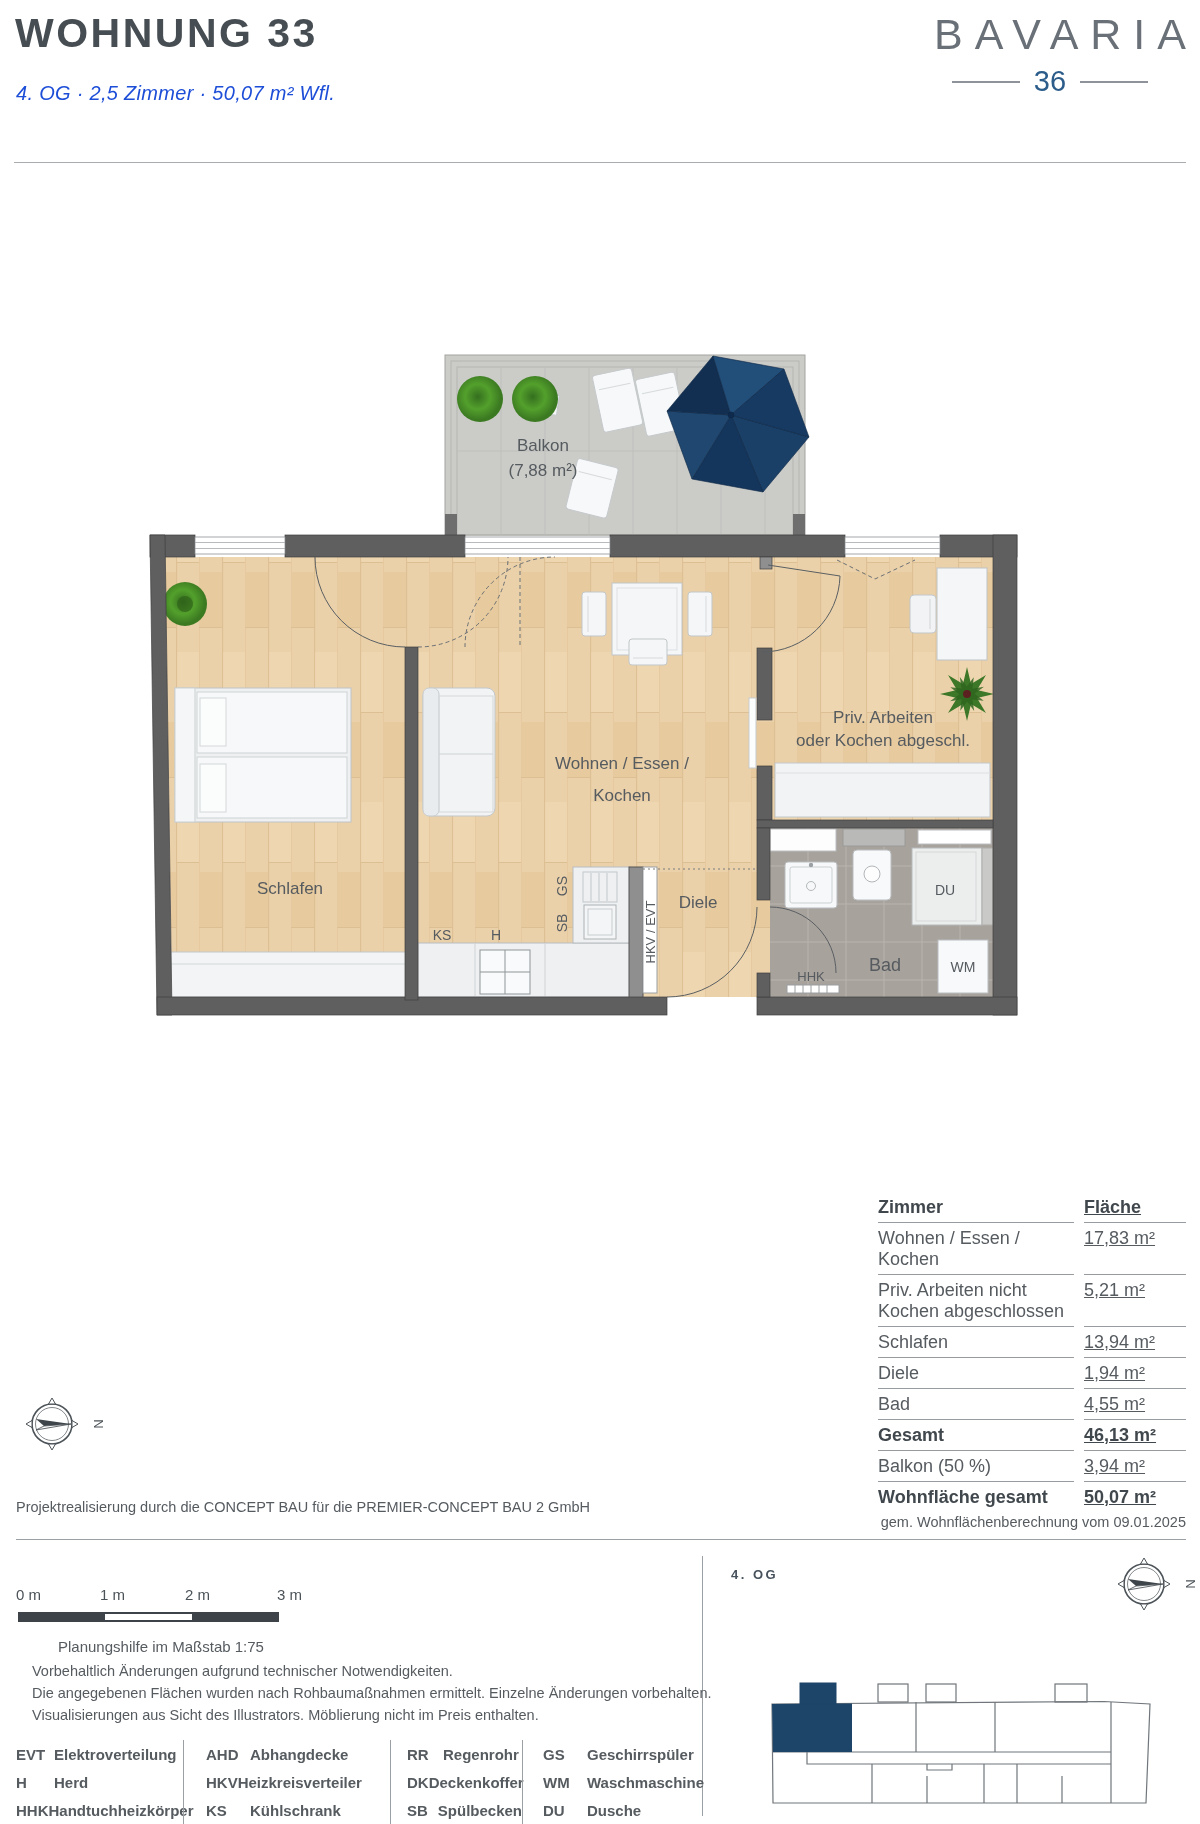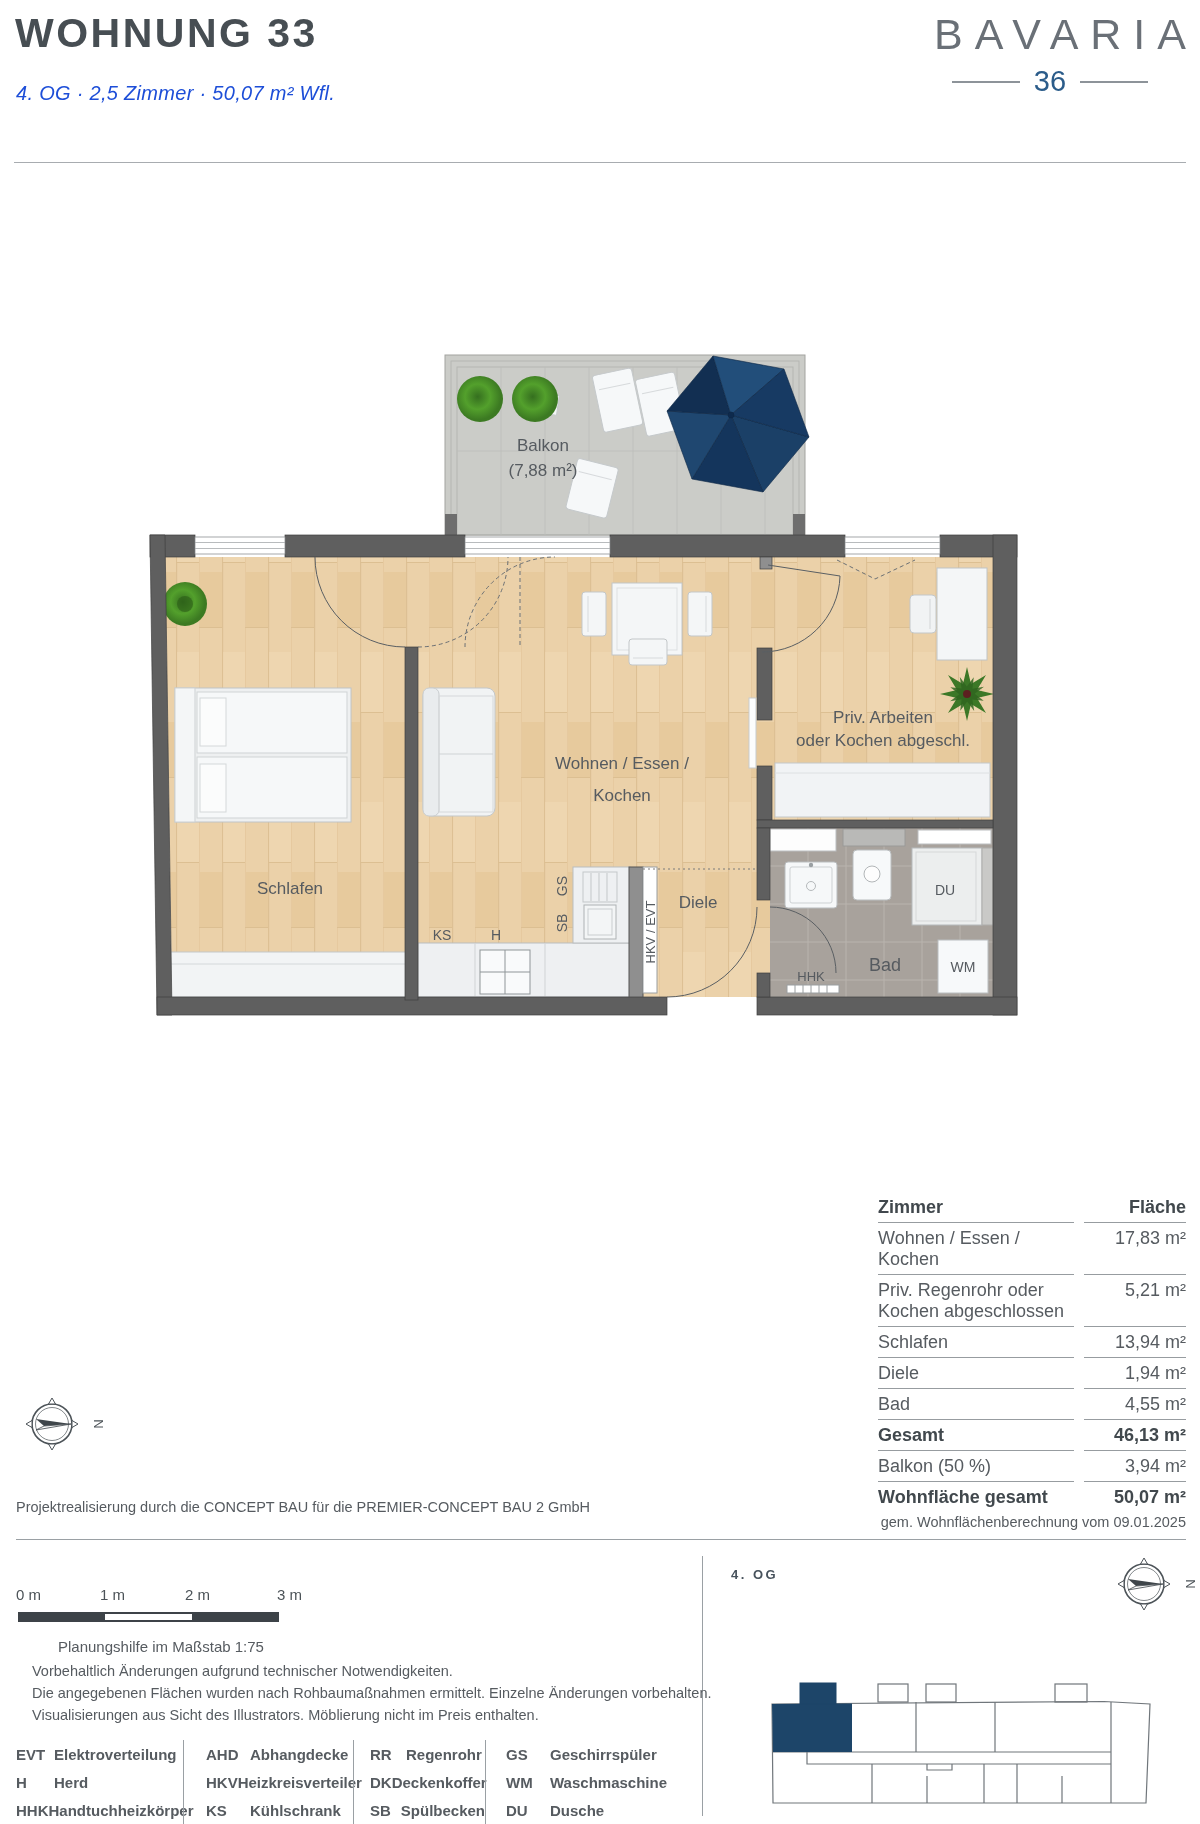--- a/index.html
+++ b/index.html
@@ -14,21 +14,21 @@
   .logo-row{display:flex;align-items:center;justify-content:center;margin-top:6px;}
   .logo-line{height:0;border-top:2px solid #8d9399;width:68px;}
   .logo-number{font-size:29px;color:#2b5c8a;margin:0 14px;}
   .hdr-divider{position:absolute;left:14px;top:162px;width:1172px;height:1px;background:#a8acb0;}
 
   
   .area-table{position:absolute;left:878px;top:1192px;width:308px;font-size:18px;}
   .t-row{display:flex;}
   .t-label{width:196px;border-bottom:1px solid #979ca0;padding:5px 0 4px 0;}
   .t-gap{width:10px;}
-  .t-value{flex:1;text-align:right;border-bottom:1px solid #979ca0;padding:5px 0 4px 0;}
+  .t-value{flex:1;border-bottom:1px solid #979ca0;padding:5px 0 4px 0;text-decoration:underline;}
   .t-row.head .t-label,.t-row.head .t-value{font-weight:bold;color:#41484d;}
   .t-row.bold .t-label,.t-row.bold .t-value{font-weight:bold;color:#41484d;}
   .t-row.last .t-label,.t-row.last .t-value{border-bottom:none;}
 
   
   .company{position:absolute;left:16px;top:1496px;font-size:14.5px;line-height:22px;color:#565b60;}
   .calc-note{position:absolute;right:14px;top:1514px;font-size:14.5px;color:#565b60;}
   .ft-divider{position:absolute;left:16px;top:1539px;width:1170px;height:1px;background:#9aa0a4;}
   .scalebar{position:absolute;left:16px;top:1586px;width:300px;height:80px;}
   .sb-label{position:absolute;top:0;font-size:15px;color:#4c5358;}
@@ -37,21 +37,21 @@
   .sb-dark{background:#3d4348;}
   .sb-light{background:#fff;border-top:2px solid #3d4348;border-bottom:2px solid #3d4348;}
   .sb-caption{position:absolute;left:42px;top:52px;font-size:15px;color:#565b60;}
   .v-divider{position:absolute;left:702px;top:1556px;width:1px;height:260px;background:#9aa0a4;}
   .floor-label{position:absolute;left:731px;top:1567px;font-size:13px;font-weight:bold;letter-spacing:2.5px;color:#47525c;}
   .disclaimer{position:absolute;left:32px;top:1660px;font-size:14.5px;line-height:22px;color:#565b60;}
   .legend{position:absolute;left:16px;top:1740px;display:flex;font-size:15px;color:#565b60;}
   .lg-col{box-sizing:border-box;}
   .lg-col.c1{width:167px;}
   .lg-col.c2{width:170px;border-left:1px solid #9aa0a4;padding-left:22px;}
-  .lg-col.c3{width:132px;border-left:1px solid #9aa0a4;padding-left:16px;}
+  .lg-col.c3{width:132px;border-left:1px solid #9aa0a4;padding-left:16px;margin-left:37px;}
   .lg-col.c4{width:200px;border-left:1px solid #9aa0a4;padding-left:20px;}
   .lg-row{display:flex;height:28px;align-items:center;font-weight:bold;}
   .lg-abbr{display:inline-block;}
   .c1 .lg-abbr{width:38px;} .c2 .lg-abbr{width:44px;} .c3 .lg-abbr{width:36px;} .c4 .lg-abbr{width:44px;}
   svg text{font-family:"Liberation Sans","DejaVu Sans",sans-serif;}
 </style>
 </head>
 <body>
 
 <div class="page">
@@ -329,21 +329,21 @@
       <div class="t-gap"></div>
       <div class="t-value">Fläche</div>
     </div>
     <div class="t-row">
       <div class="t-label">Wohnen / Essen / Kochen</div>
       <div class="t-gap"></div>
       <div class="t-value">17,83 m²</div>
     </div>
     <div class="t-row">
       <div class="t-label">
-        <div>Priv. Regenrohr oder</div>
+        <div>Priv. Arbeiten nicht</div>
         <div>Kochen abgeschlossen</div>
       </div>
       <div class="t-gap"></div>
       <div class="t-value">5,21 m²</div>
     </div>
     <div class="t-row">
       <div class="t-label">Schlafen</div>
       <div class="t-gap"></div>
       <div class="t-value">13,94 m²</div>
     </div>

